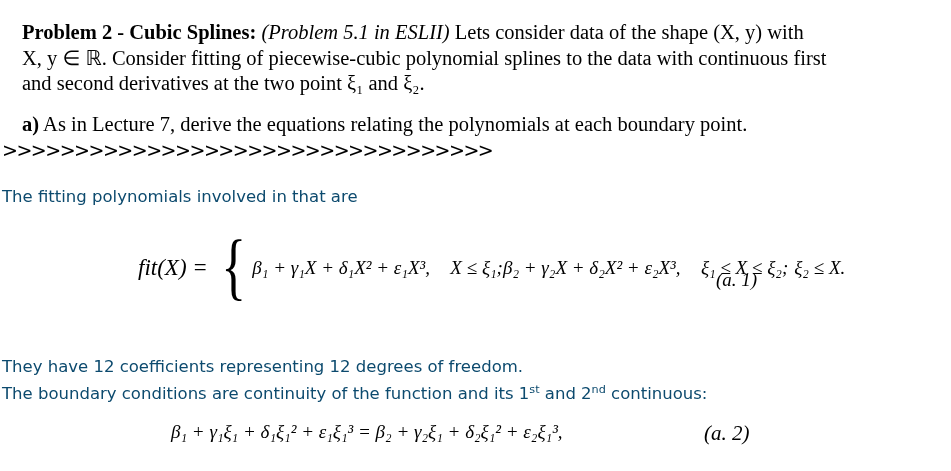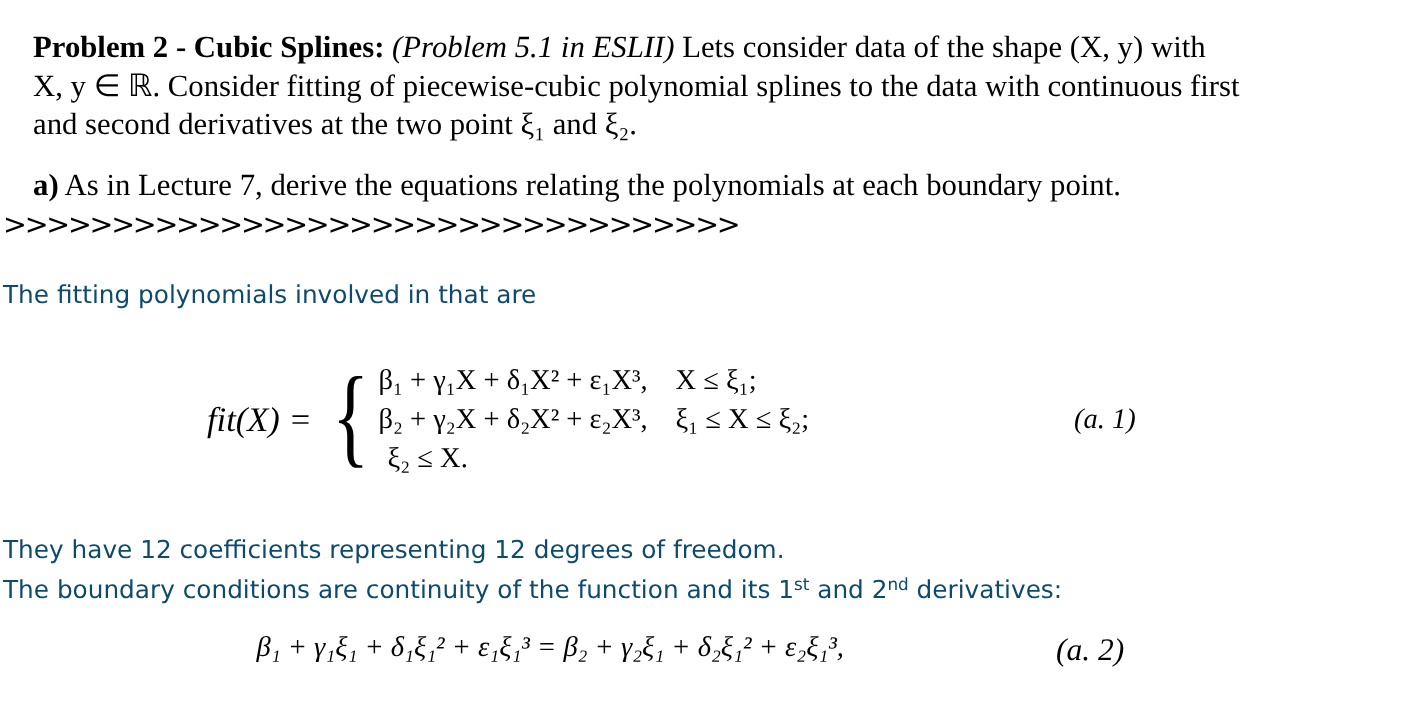--- a/index.html
+++ b/index.html
@@ -103,22 +103,23 @@
     font-size: 74px;
     line-height: 0.72;
     font-family: "Liberation Serif", serif;
     transform: scaleX(0.7);
     margin-right: 1px;
     position: relative;
     top: -1px;
   }
   .cases {
     display: flex;
-    flex-direction: column;
+    flex-direction: row;
     justify-content: center;
+    font-style: italic;
   }
   .case-row {
     display: flex;
     align-items: baseline;
     line-height: 26px;
     white-space: pre;
   }
   .case-expr {
     display: inline-block;
     width: 192px;
@@ -193,19 +194,19 @@
       <span class="case-row">
         <span class="case-cond">ξ₂ ≤ X.</span>
       </span>
     </span>
   </div>
   <div class="eq-tag">(a. 1)</div>
 
   <div class="sans-line" id="coeff-line">They have 12 coefficients representing 12 degrees of freedom.</div>
 
   <div class="sans-line" id="bc-line">
-    <span>The boundary conditions are continuity of the function and its 1</span><span class="sup">st</span><span> and 2</span><span class="sup">nd</span><span> derivatives:</span>
+    <span>The boundary conditions are continuity of the function and its 1</span><span class="sup">st</span><span> and 2</span><span class="sup">nd</span><span> continuous:</span>
   </div>
 
   <div class="eq-a2">β₁ + γ₁ξ₁ + δ₁ξ₁² + ε₁ξ₁³ = β₂ + γ₂ξ₁ + δ₂ξ₁² + ε₂ξ₁³,</div>
   <div class="eq-a2-tag">(a. 2)</div>
 
 </div>
 
 </body></html>

